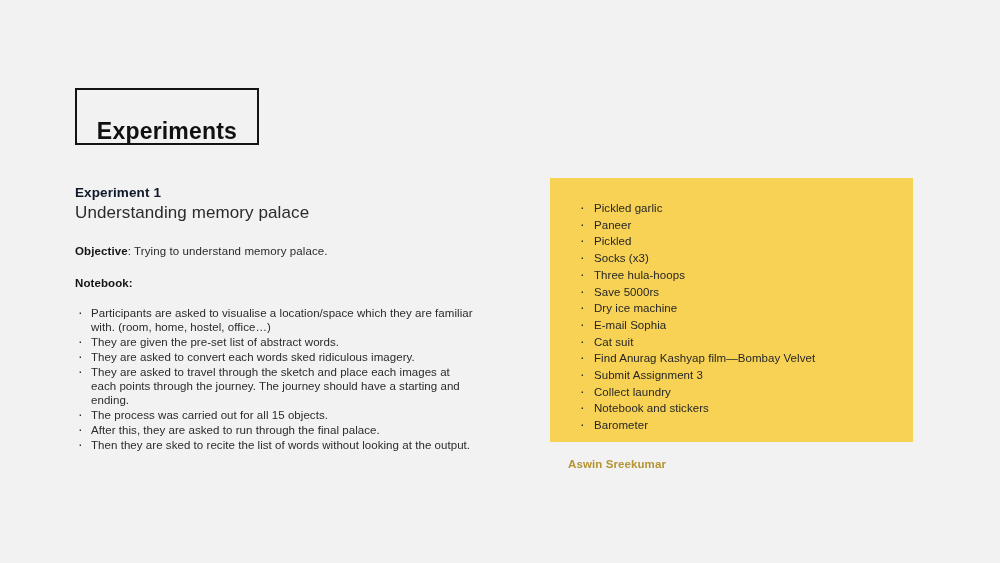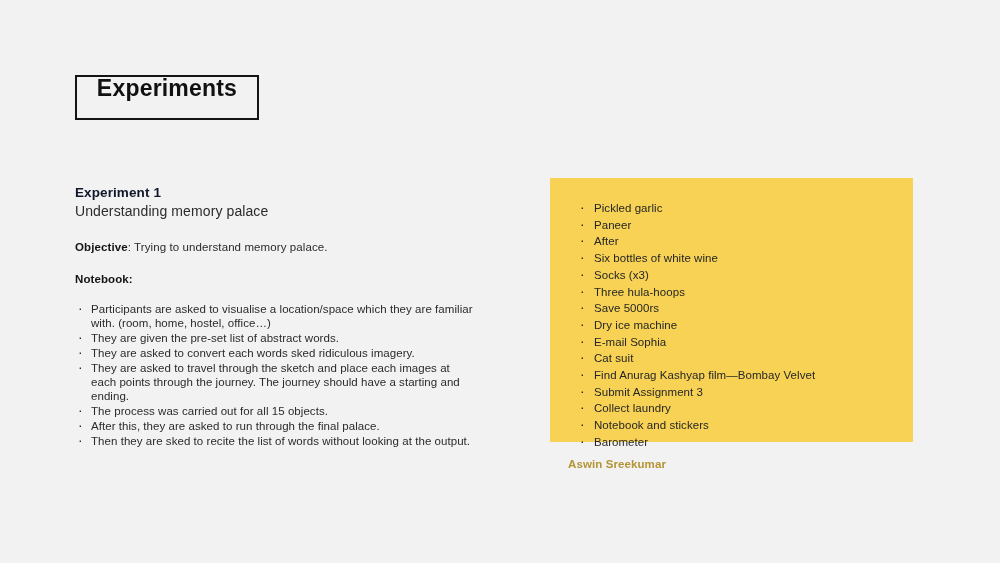--- a/index.html
+++ b/index.html
@@ -18,27 +18,27 @@
 
   .slide {
     position: absolute;
     inset: 0;
   }
 
   
   .title-box {
     position: absolute;
     left: 75px;
-    top: 75px;
+    top: 88px;
     width: 184px;
-    height: 45px;
+    height: 57px;
     border: 2px solid #141414;
     background: transparent;
     display: flex;
-    align-items: flex-start;
+    align-items: flex-end;
     justify-content: center;
     box-sizing: border-box;
   }
   .title-box .title-text {
     font-size: 23px;
     font-weight: bold;
     letter-spacing: 0.2px;
     color: #111111;
     line-height: 1;
   }
@@ -51,21 +51,21 @@
     width: 400px;
   }
   .exp-heading {
     font-size: 13.5px;
     font-weight: bold;
     color: #0f172a;
     margin: 0 0 3px 0;
     letter-spacing: 0.1px;
   }
   .exp-sub {
-    font-size: 14px;
+    font-size: 17px;
     color: #2b2b2b;
     margin: 0 0 22px 0;
     letter-spacing: 0.1px;
   }
   .objective-line {
     font-size: 11.5px;
     color: #2b2b2b;
     margin: 0 0 20px 0;
     letter-spacing: 0.1px;
   }
@@ -170,22 +170,21 @@
       <li>The process was carried out for all 15 objects.</li>
       <li>After this, they are asked to run through the final palace.</li>
       <li>Then they are sked to recite the list of words without looking at the output.</li>
     </ul>
   </div>
 
   <div class="note-card">
     <ul class="note-list">
       <li>Pickled garlic</li>
       <li>Paneer</li>
-      <li>After</li>
-      <li>Six bottles of white wine</li>
+      <li>Pickled</li>
       <li>Socks (x3)</li>
       <li>Three hula-hoops</li>
       <li>Save 5000rs</li>
       <li>Dry ice machine</li>
       <li>E-mail Sophia</li>
       <li>Cat suit</li>
       <li>Find Anurag Kashyap film—Bombay Velvet</li>
       <li>Submit Assignment 3</li>
       <li>Collect laundry</li>
       <li>Notebook and stickers</li>

